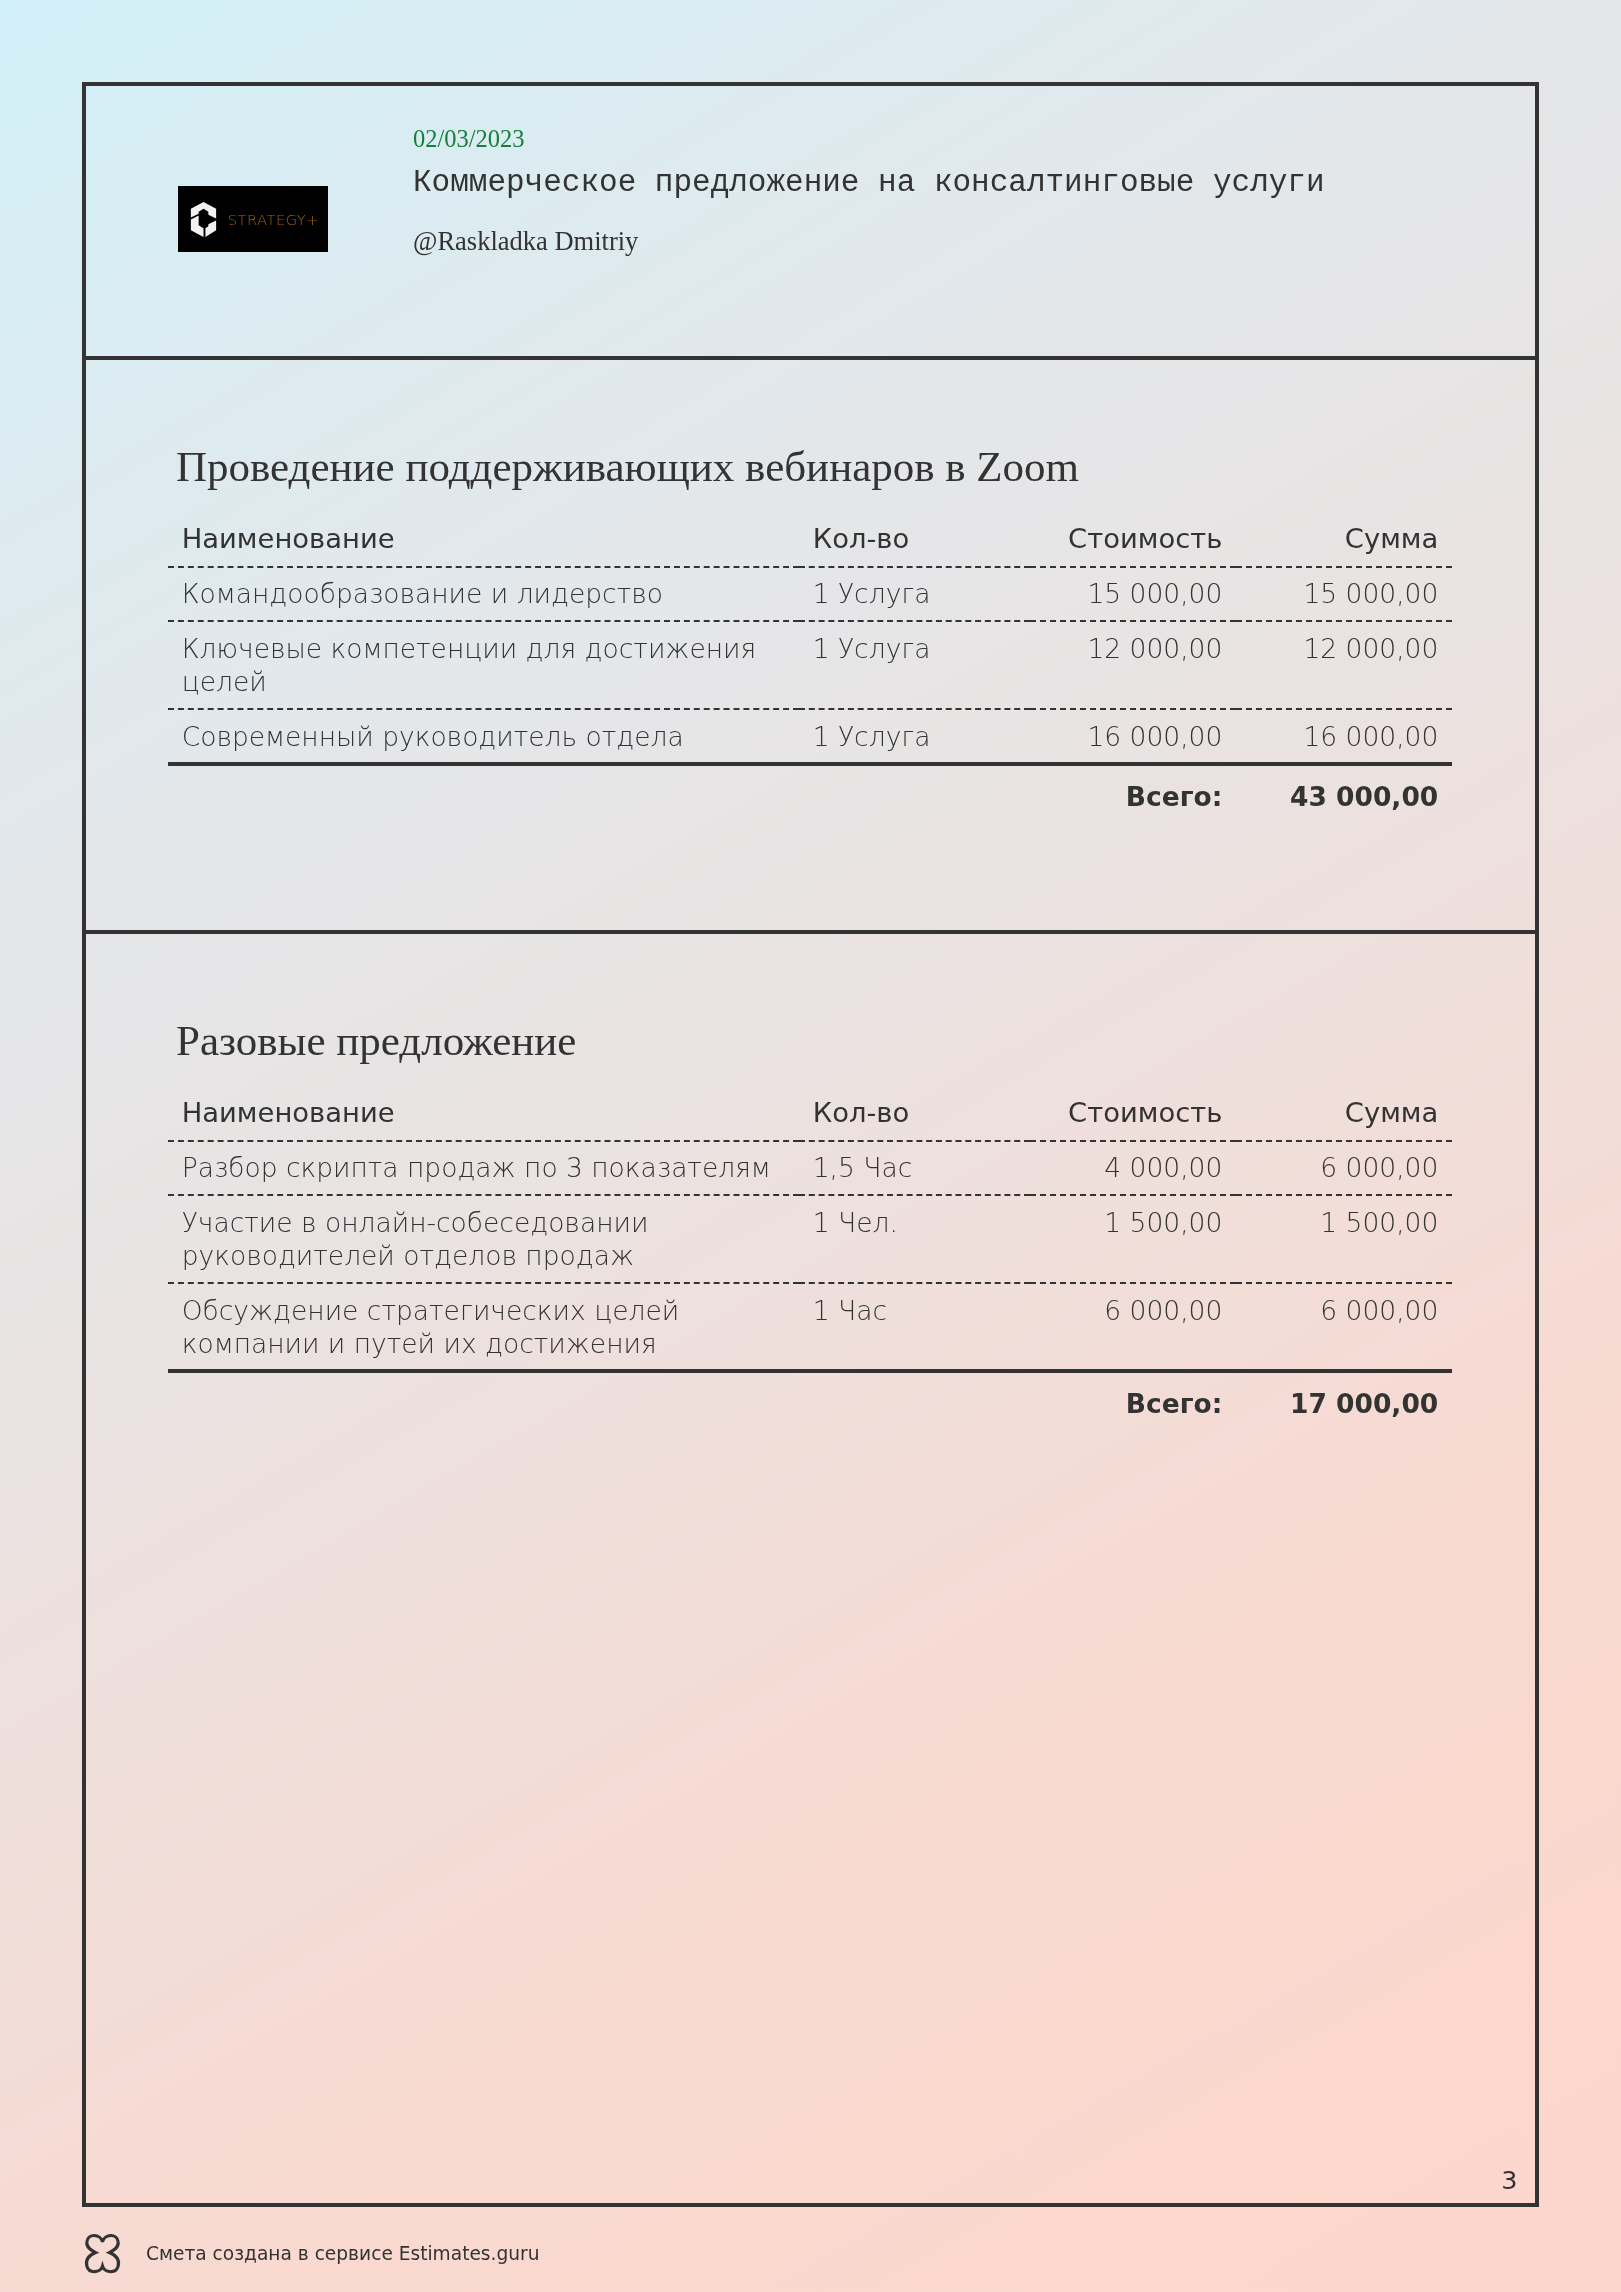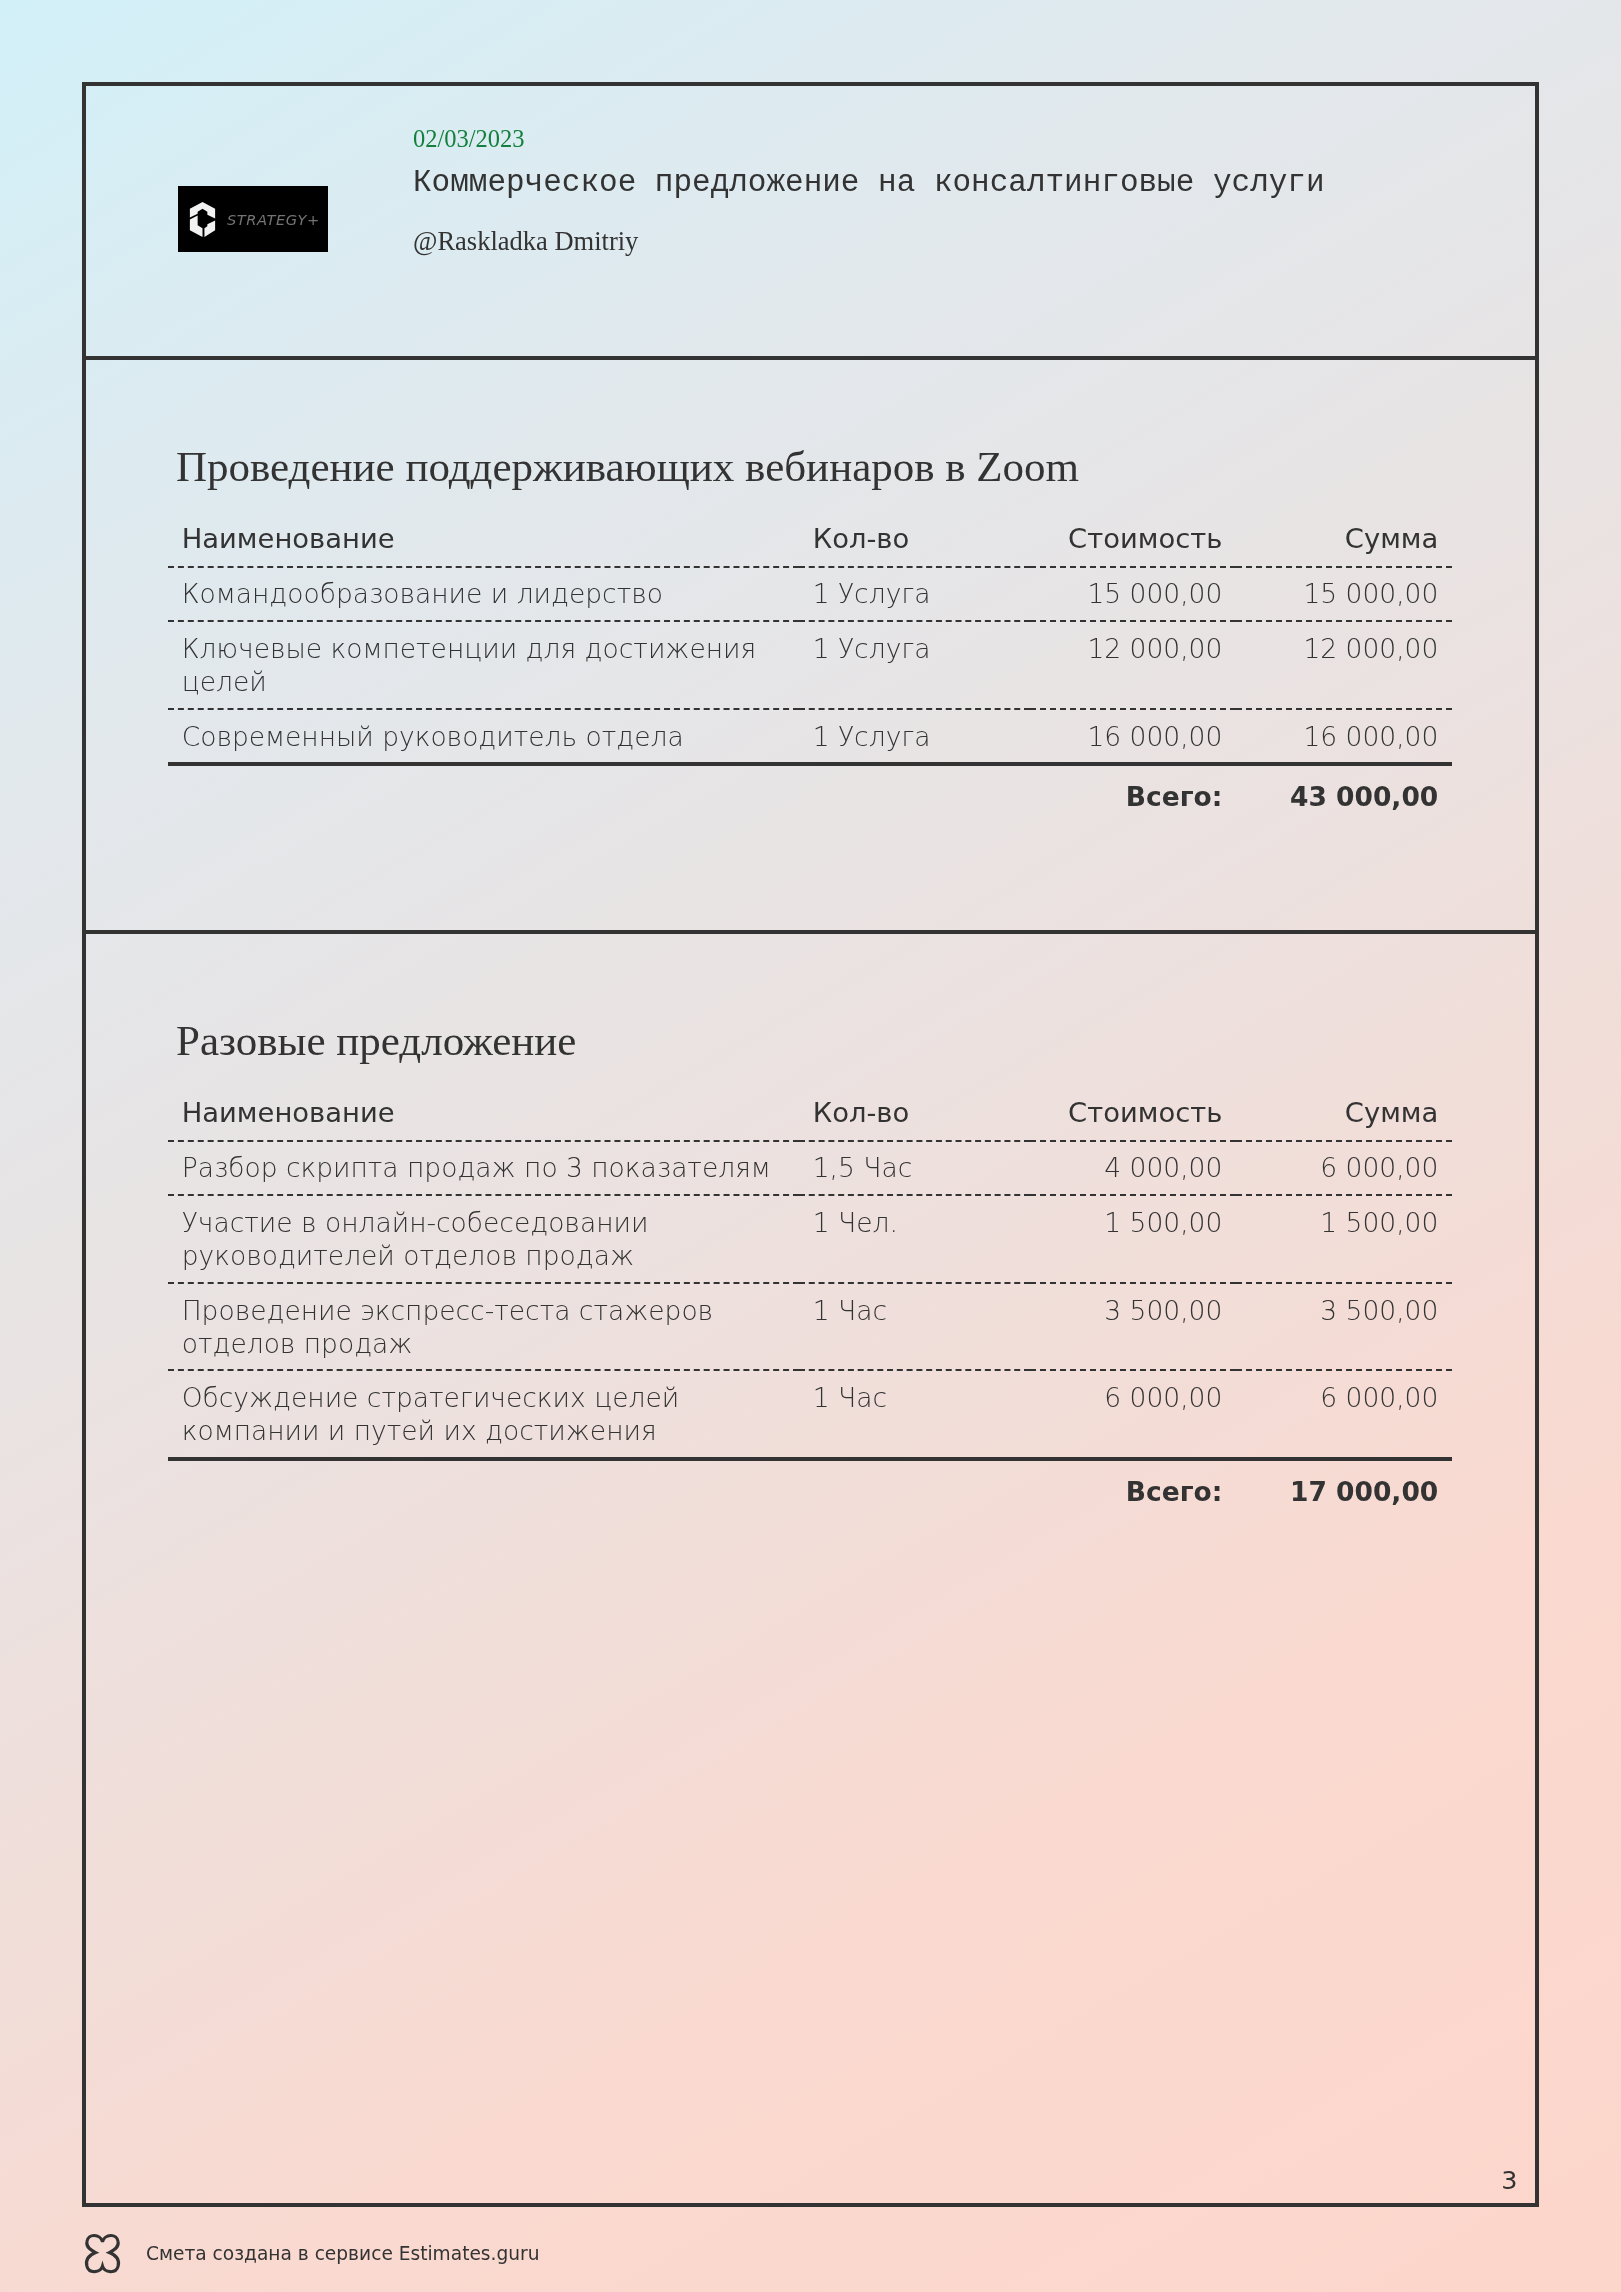--- a/index.html
+++ b/index.html
@@ -16,22 +16,22 @@
     .header {
       position: absolute; left: 0; top: 0; right: 0; height: 270px;
       border-bottom: 4.9px solid #333333;
     }
     .logo {
       position: absolute; left: 92px; top: 100px; width: 150px; height: 66px;
       background: #000; display: flex; align-items: center; justify-content: center; gap: 7.8px;
     }
     .logo svg { width: 33px; height: 39px; }
     .logo-text {
-      color: #737373; font-family: "DejaVu Sans", sans-serif; font-size: 14.7px;
-      letter-spacing: 0.5px; font-weight: 300; font-style: italic;
+      color: #a16207; font-family: "DejaVu Sans", sans-serif; font-size: 14.7px;
+      letter-spacing: 0.5px; font-weight: 300;
     }
     .head-info { position: absolute; left: 327px; top: 39px; width: 1059px; }
     .date { font-family: "Liberation Serif", serif; font-size: 24.5px; margin: 0 0 6px 0; color: #15803d; }
     .title { font-family: Liberation Mono, monospace; font-size: 31px; line-height: 47px; margin: 0; font-weight: normal; color: #333; }
     .author { font-family: "Liberation Serif", serif; font-size: 26.5px; margin-top: 19.6px; color: #333; }
 
     .section { position: absolute; left: 0; right: 0; }
     .section-1 { top: 270px; height: 574px; border-bottom: 4.9px solid #333333; }
     .section-2 { top: 844px; bottom: 0; }
     .section-title {
@@ -163,26 +163,20 @@
           <td class="r">4 000,00</td>
           <td class="r">6 000,00</td>
         </tr>
         <tr>
           <td>Участие в онлайн-собеседовании руководителей отделов продаж</td>
           <td>1 Чел.</td>
           <td class="r">1 500,00</td>
           <td class="r">1 500,00</td>
         </tr>
         <tr>
-          <td>Проведение экспресс-теста стажеров отделов продаж</td>
-          <td>1 Час</td>
-          <td class="r">3 500,00</td>
-          <td class="r">3 500,00</td>
-        </tr>
-        <tr>
           <td>Обсуждение стратегических целей компании и путей их достижения</td>
           <td>1 Час</td>
           <td class="r">6 000,00</td>
           <td class="r">6 000,00</td>
         </tr>
       </tbody>
       <tfoot>
         <tr>
           <td></td>
           <td></td>

